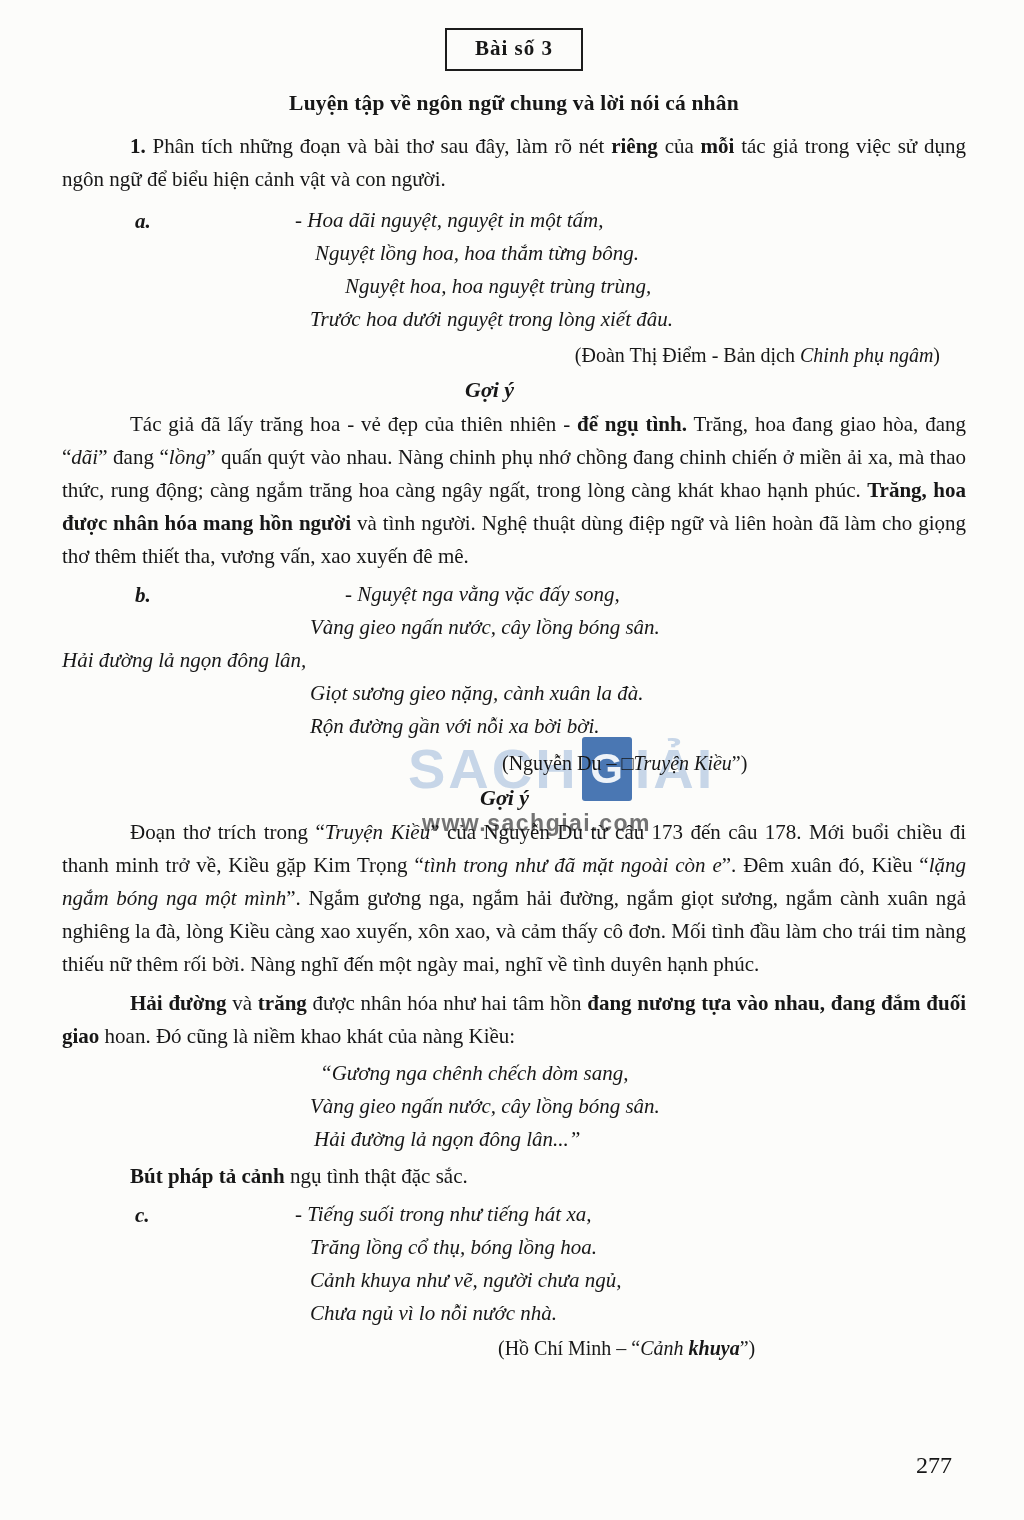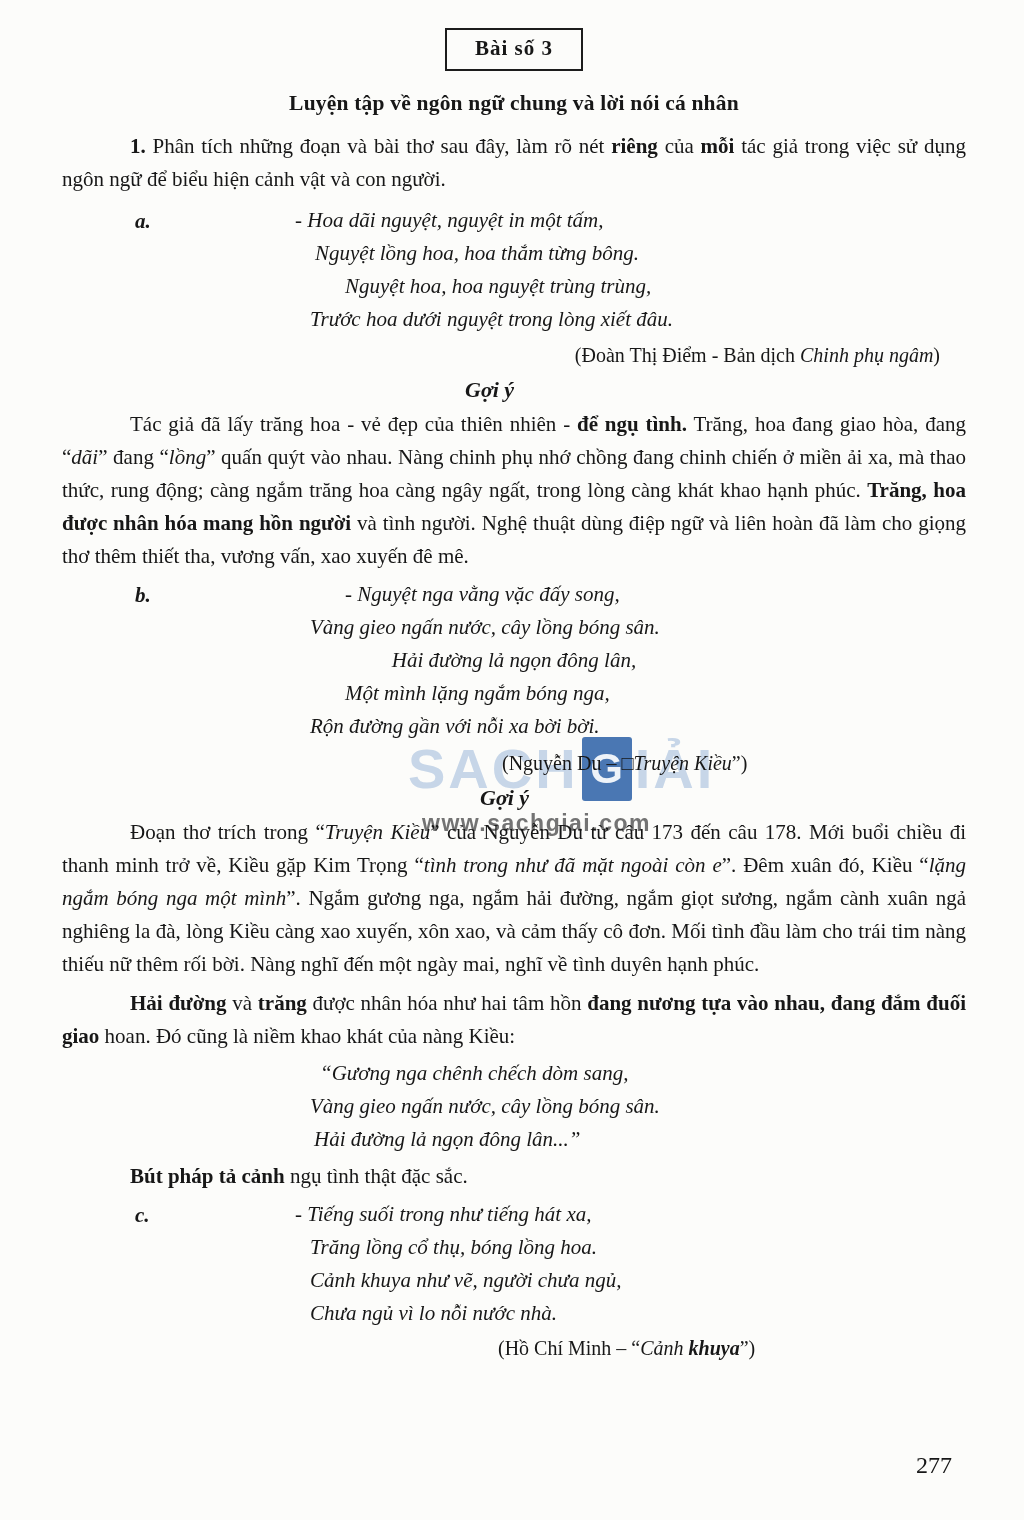--- a/index.html
+++ b/index.html
@@ -103,22 +103,22 @@
     <div class="attr attr-a"><span>(Đoàn Thị Điểm - Bản dịch </span><span class="i">Chinh phụ ngâm</span><span>)</span></div>
 
     <div class="goiy">Gợi ý</div>
 
     <p class="para"><span>Tác giả đã lấy trăng hoa - vẻ đẹp của thiên nhiên - </span><span class="b">để ngụ tình.</span><span> Trăng, hoa đang giao hòa, đang “</span><span class="i">dãi</span><span>” đang “</span><span class="i">lồng</span><span>” quấn quýt vào nhau. Nàng chinh phụ nhớ chồng đang chinh chiến ở miền ải xa, mà thao thức, rung động; càng ngắm trăng hoa càng ngây ngất, trong lòng càng khát khao hạnh phúc. </span><span class="b">Trăng, hoa được nhân hóa mang hồn người</span><span> và tình người. Nghệ thuật dùng điệp ngữ và liên hoàn đã làm cho giọng thơ thêm thiết tha, vương vấn, xao xuyến đê mê.</span></p>
 
     <div class="poem" style="margin-top:5px;">
       <span class="plabel">b.</span>
       <div class="ln" style="margin-left:283px;">- Nguyệt nga vằng vặc đấy song,</div>
       <div class="ln" style="margin-left:248px;">Vàng gieo ngấn nước, cây lồng bóng sân.</div>
-      <div class="ln" style="text-align:center;">Hải đường lả ngọn đông lân,</div>
-      <div class="ln" style="margin-left:283px;">Một mình lặng ngắm bóng nga,</div>
+      <div class="ln" style="">Hải đường lả ngọn đông lân,</div>
+      <div class="ln" style="margin-left:248px;">Giọt sương gieo nặng, cành xuân la đà.</div>
       <div class="ln" style="margin-left:248px;">Rộn đường gần với nỗi xa bời bời.</div>
     </div>
 
     <div class="attr attr-b"><span>(Nguyễn Du – □</span><span class="i">Truyện Kiều</span><span>”)</span></div>
 
     <div class="goiy goiy2">Gợi ý</div>
 
     <p class="para"><span>Đoạn thơ trích trong “</span><span class="i">Truyện Kiều</span><span>” của Nguyễn Du từ câu 173 đến câu 178. Mới buổi chiều đi thanh minh trở về, Kiều gặp Kim Trọng “</span><span class="i">tình trong như đã mặt ngoài còn e</span><span>”. Đêm xuân đó, Kiều “</span><span class="i">lặng ngắm bóng nga một mình</span><span>”. Ngắm gương nga, ngắm hải đường, ngắm giọt sương, ngắm cành xuân ngả nghiêng la đà, lòng Kiều càng xao xuyến, xôn xao, và cảm thấy cô đơn. Mối tình đầu làm cho trái tim nàng thiếu nữ thêm rối bời. Nàng nghĩ đến một ngày mai, nghĩ về tình duyên hạnh phúc.</span></p>
 
     <p class="para" style="margin-top:6px;"><span class="b">Hải đường</span><span> và </span><span class="b">trăng</span><span> được nhân hóa như hai tâm hồn </span><span class="b">đang nương tựa vào nhau, đang đắm đuối giao</span><span> hoan. Đó cũng là niềm khao khát của nàng Kiều:</span></p>

